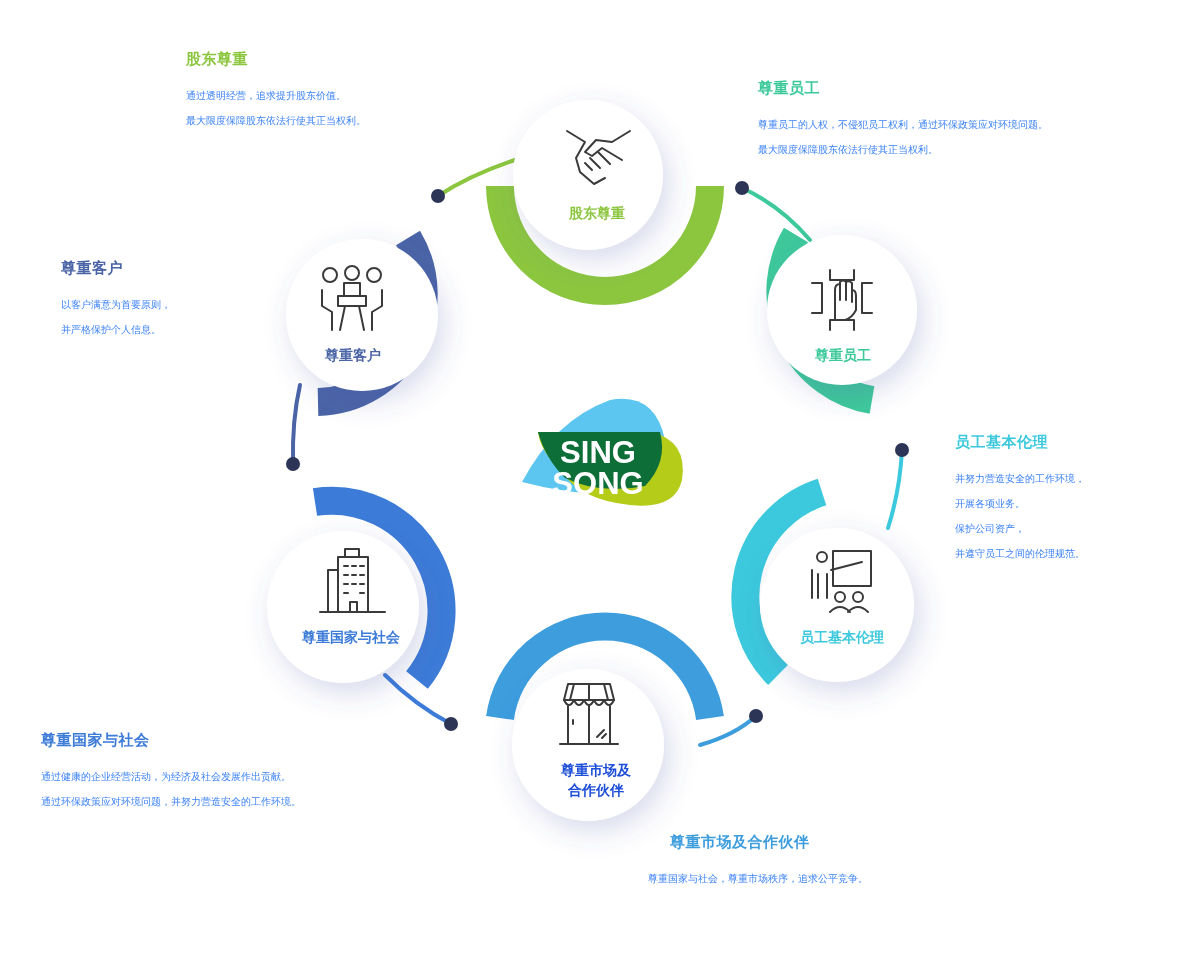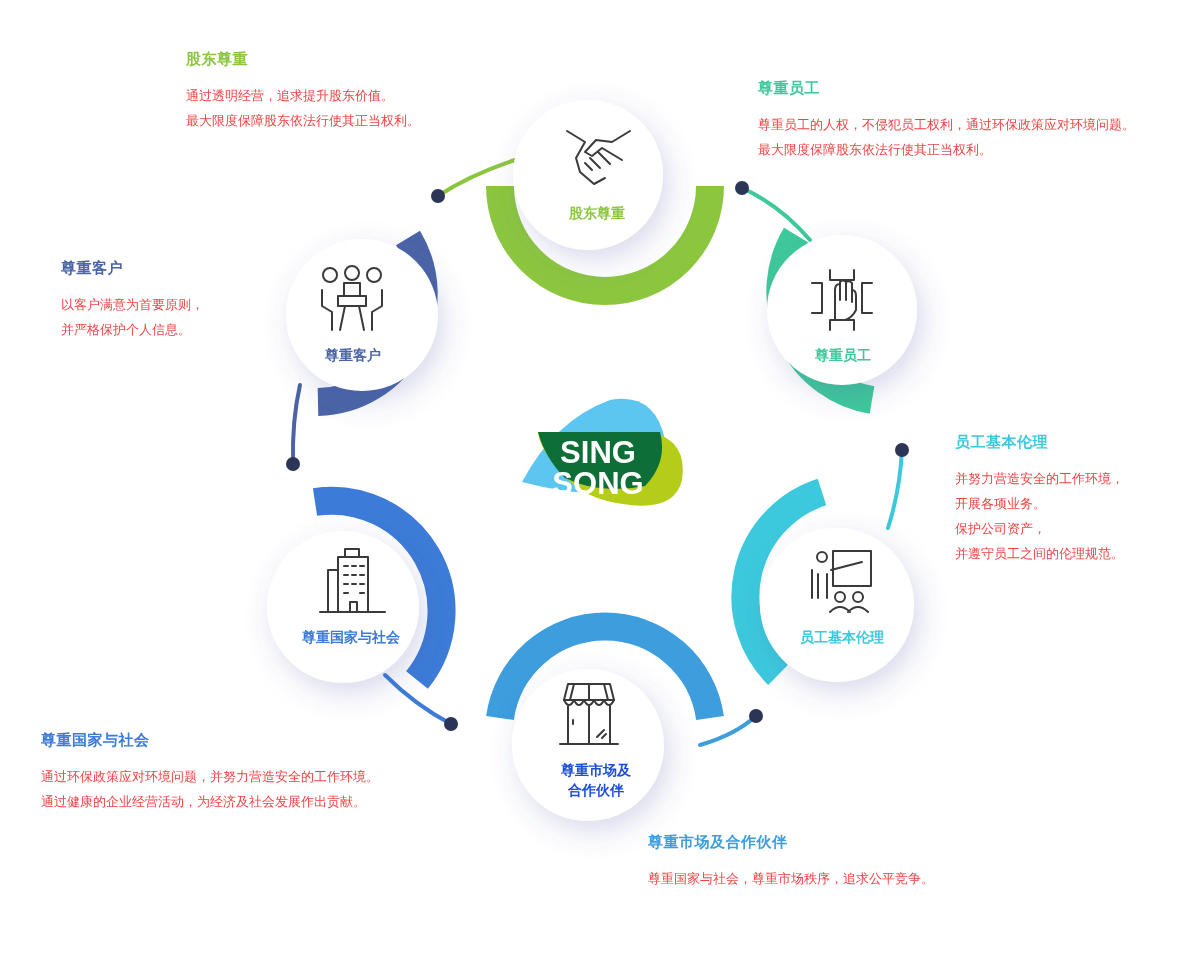--- a/index.html
+++ b/index.html
@@ -1,20 +1,20 @@
 <!DOCTYPE html>
 <html><head>
 <meta charset="utf-8">
 <style>
   html,body{margin:0;padding:0;background:#fff;}
   body{width:1200px;height:960px;position:relative;overflow:hidden;font-family:"DejaVu Sans","Liberation Sans",sans-serif;}
   #diagram{position:absolute;left:0;top:0;width:1200px;height:960px;}
   .block{position:absolute;}
   .block .title{font-size:15px;font-weight:bold;margin-bottom:14px;letter-spacing:0.5px;}
-  .block .line{font-size:13px;color:#ef4444;line-height:25px;white-space:nowrap;}
+  .block .line{font-size:10px;color:#3b82f6;line-height:25px;white-space:nowrap;}
   .circle-label{position:absolute;text-align:center;font-size:14px;font-weight:bold;line-height:20px;white-space:nowrap;transform:translateX(-50%);}
 </style>
 </head>
 <body>
 
 <svg id="diagram" viewBox="0 0 1200 960" xmlns="http://www.w3.org/2000/svg">
   <defs>
     <filter id="sh" x="-50%" y="-50%" width="200%" height="200%">
       <feGaussianBlur in="SourceAlpha" stdDeviation="14"></feGaussianBlur>
       <feOffset dx="6" dy="10" result="b"></feOffset>
@@ -133,27 +133,27 @@
 
 <div class="block" style="left:955px;top:433px;">
   <div class="title" style="color:#3cc9dd;">员工基本伦理</div>
   <div class="line">并努力营造安全的工作环境，</div>
   <div class="line">开展各项业务。</div>
   <div class="line">保护公司资产，</div>
   <div class="line">并遵守员工之间的伦理规范。</div>
 </div>
 
 <div class="block" style="left:648px;top:833px;">
-  <div class="title" style="color:#3d9ddd;">尊重市场及合作伙伴</div>
+  <div class="title" style="color:#3d9ddd;margin-left:22px;">尊重市场及合作伙伴</div>
   <div class="line">尊重国家与社会，尊重市场秩序，追求公平竞争。</div>
 </div>
 
 <div class="block" style="left:41px;top:731px;">
   <div class="title" style="color:#3c7bd7;">尊重国家与社会</div>
+  <div class="line">通过健康的企业经营活动，为经济及社会发展作出贡献。</div>
   <div class="line">通过环保政策应对环境问题，并努力营造安全的工作环境。</div>
-  <div class="line">通过健康的企业经营活动，为经济及社会发展作出贡献。</div>
 </div>
 
 <div class="block" style="left:61px;top:259px;">
   <div class="title" style="color:#4a64a6;">尊重客户</div>
   <div class="line">以客户满意为首要原则，</div>
   <div class="line">并严格保护个人信息。</div>
 </div>
 
 </body></html>

